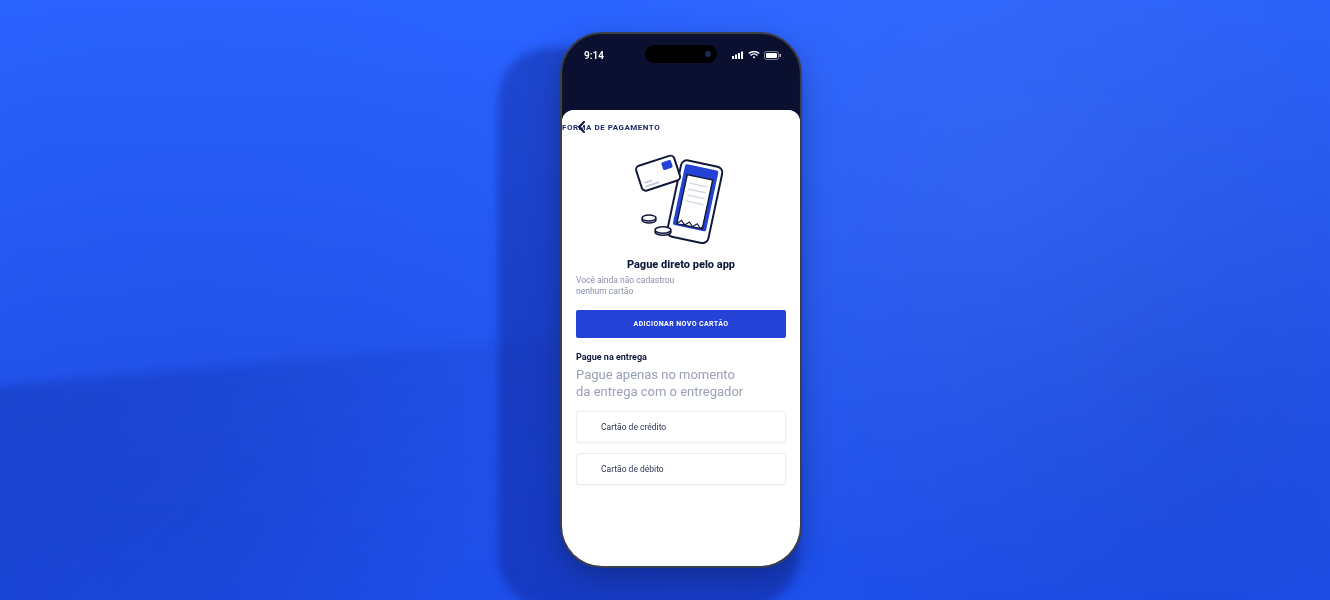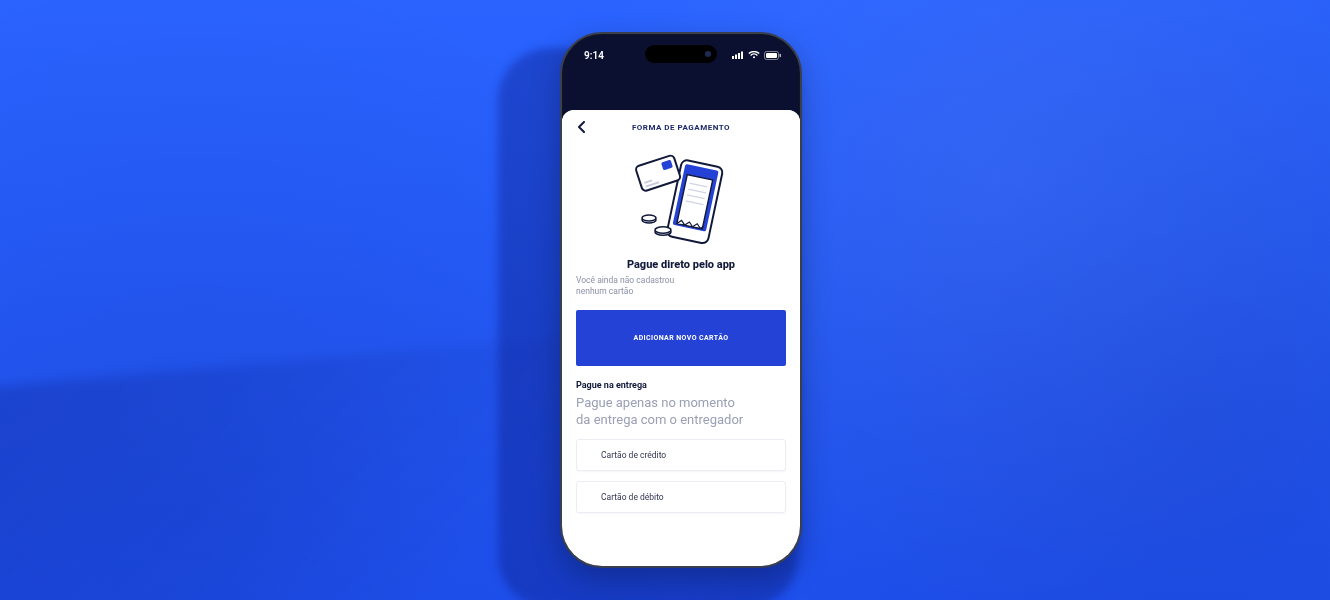--- a/index.html
+++ b/index.html
@@ -70,21 +70,21 @@
   .screen {
     flex: 1;
     background: #ffffff;
     border-radius: 12px 12px 0 0;
     margin: 0;
     overflow: hidden;
     display:flex; flex-direction:column;
   }
   .topbar {
     height: 34px;
-    display:flex; align-items:center; justify-content:center;
+    display:flex; align-items:center; justify-content:flex-start;
     position:relative;
     background:#fff;
   }
   .back {
     position:absolute; left:10px; top:7px;
     width:20px;height:20px;
     display:flex;align-items:center;justify-content:center;
     cursor:pointer;
   }
   .topbar-title {
@@ -116,21 +116,21 @@
     margin-top:-2px;
     margin-bottom:6px;
   }
   .btn-primary {
     background:#2443d6;
     color:#fff;
     font-size:7px;
     font-weight:700;
     letter-spacing:0.4px;
     text-align:center;
-    padding:24px 6px;
+    padding:10px 6px;
     border-radius:2px;
     cursor:pointer;
   }
   .section-h {
     font-size:9px;
     font-weight:700;
     color:#121a3c;
     margin-top:8px;
   }
   .section-sub {

